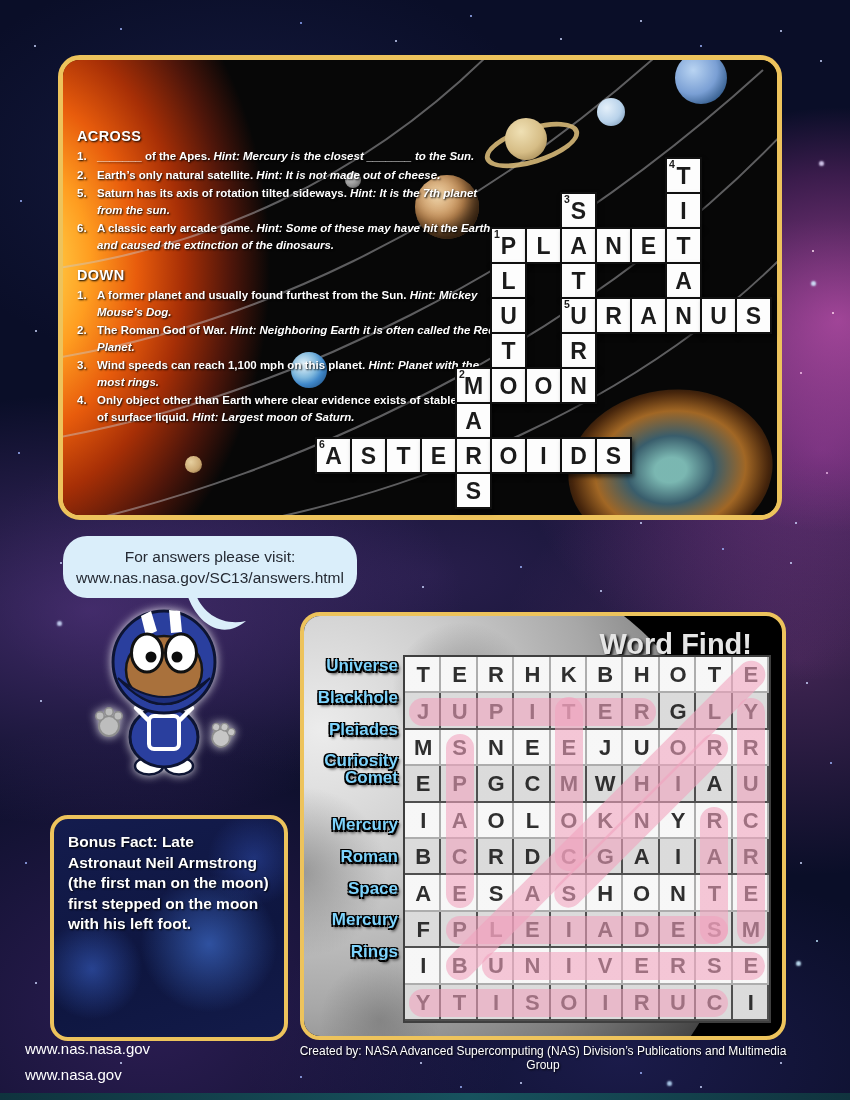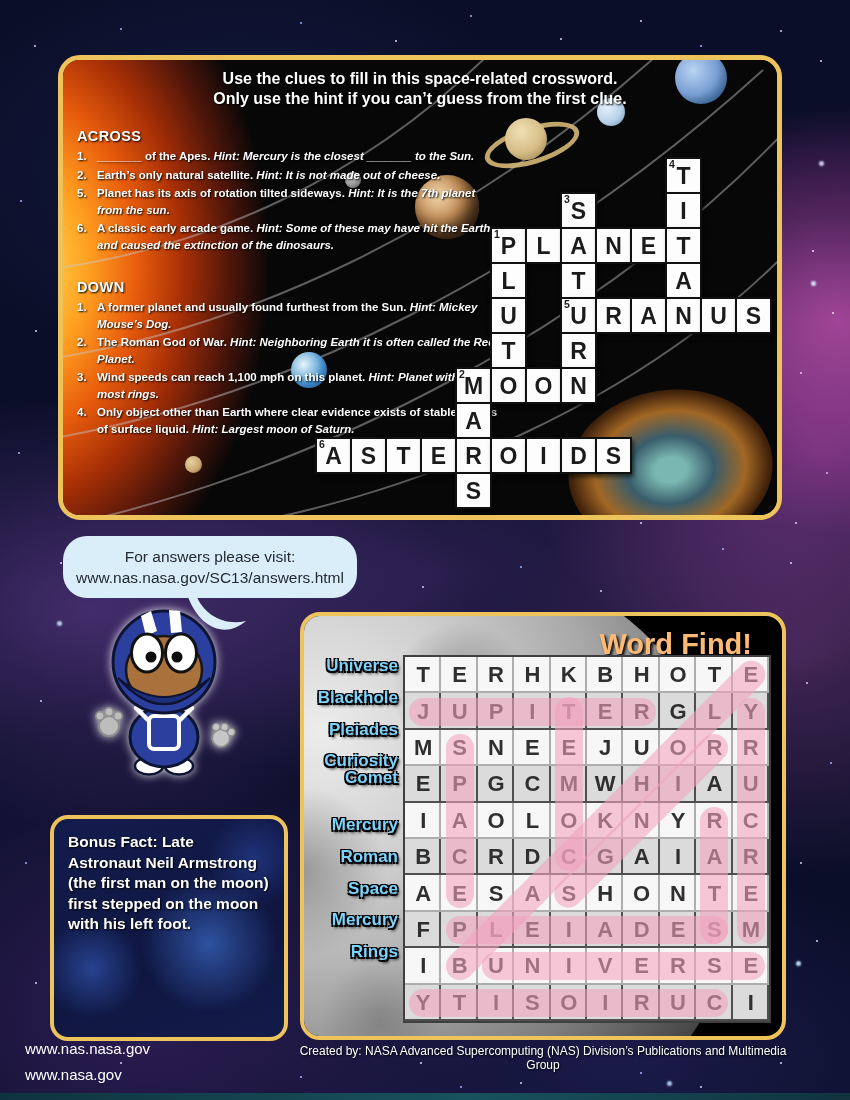--- a/index.html
+++ b/index.html
@@ -51,21 +51,21 @@
     border-radius:50%;transform:rotate(-17deg);}
   .p-uranus{left:534px;top:38px;width:28px;height:28px;background:radial-gradient(circle at 35% 35%,#e4f0fa,#b8d2ea 55%,#6d8cab);}
   .p-neptune{left:612px;top:-8px;width:52px;height:52px;background:radial-gradient(circle at 35% 35%,#b9d4f2,#7a9fd4 50%,#2f5globe,#27507f 85%);background:radial-gradient(circle at 35% 35%,#b9d4f2,#7a9fd4 50%,#27507f 85%);}
   .p-earth{left:228px;top:292px;width:36px;height:36px;background:radial-gradient(circle at 35% 35%,#e8f5fb,#7fb8dd 40%,#3f87c9 60%,#173f6b);}
   .p-venus{left:122px;top:396px;width:17px;height:17px;background:radial-gradient(circle at 35% 35%,#e6cf9f,#c9a670 60%,#6e5430);}
   .orbits{position:absolute;inset:0;}
   .cw-intro{position:absolute;top:9px;left:0;right:0;text-align:center;color:#fff;
     font-size:16px;font-weight:bold;line-height:20px;text-shadow:1px 1px 2px #000;}
   .cw-clues{position:absolute;left:14px;top:68px;width:424px;color:#fff;}
   .clues-head{font-size:14.5px;font-weight:bold;letter-spacing:.4px;text-shadow:1px 1px 2px #000;margin:0 0 4px 0;}
-  .down-head{margin-top:26px;}
+  .down-head{margin-top:14px;}
   .clue{position:relative;padding-left:20px;font-size:11.5px;line-height:16.5px;font-weight:bold;
     text-shadow:1px 1px 2px #000;margin-bottom:2px;}
   .clue-num{position:absolute;left:0;top:0;}
   .clue-hint{font-style:italic;}
   .cw-grid{position:absolute;left:252px;top:97px;width:457px;height:352px;}
   .cw-cell{position:absolute;width:37px;height:37px;box-sizing:border-box;background:#fdfdfd;
     border:2px solid #101010;display:flex;align-items:center;justify-content:center;
     box-shadow:2px 3px 4px rgba(0,0,0,.55);}
   .cw-letter{font-size:23px;font-weight:bold;color:#1b1b1b;line-height:1;margin-top:2px;}
   .cw-num{position:absolute;top:-1px;left:2px;font-size:10.5px;font-weight:bold;color:#1b1b1b;}
@@ -79,21 +79,21 @@
 
   
   .wf-panel{position:absolute;left:300px;top:612px;width:486px;height:428px;box-sizing:border-box;
     border:4px solid #edc35c;border-radius:20px;background:#000;overflow:hidden;}
   .moon{position:absolute;left:-184px;top:-66px;width:624px;height:624px;border-radius:50%;background:
       radial-gradient(circle 70px at 342px 142px, rgba(88,88,88,.55), transparent),
       radial-gradient(circle 85px at 182px 322px, rgba(98,98,98,.5), transparent),
       radial-gradient(circle 55px at 422px 302px, rgba(82,82,82,.45), transparent),
       radial-gradient(circle 60px at 260px 470px, rgba(92,92,92,.4), transparent),
       radial-gradient(circle at 200px 180px, #ececec 0%, #cdcdcd 25%, #a8a8a8 45%, #7d7d7d 62%, #3f3f3f 80%, #101010 97%);}
-  .wf-title{position:absolute;top:12px;right:30px;color:#fdba74;font-size:29px;font-weight:bold;text-shadow:2px 2px 3px #000;}
+  .wf-title{position:absolute;top:12px;right:30px;color:#e5e5e5;font-size:29px;font-weight:bold;text-shadow:2px 2px 3px #000;}
   .wf-word{position:absolute;left:2px;width:92px;text-align:right;color:#7dd3fc;font-weight:bold;font-size:17px;
     text-shadow:-1.5px -1.5px 0 #000,1.5px -1.5px 0 #000,-1.5px 1.5px 0 #000,1.5px 1.5px 0 #000,2px 3px 3px rgba(0,0,0,.85);}
   .wf-grid{position:absolute;left:99px;top:39px;width:368px;height:368px;box-sizing:border-box;
     border:2px solid #3f3f3f;background-image:
       repeating-linear-gradient(to bottom, rgba(255,255,255,.55) 0 36.4px, rgba(110,110,110,.14) 36.4px 72.8px),
       repeating-linear-gradient(to right, transparent 0 34.4px, #4a4a4a 34.4px 36.4px),
       repeating-linear-gradient(to bottom, transparent 0 34.4px, #4a4a4a 34.4px 36.4px);
     background-color:#ededed;}
   .wf-letter{position:absolute;transform:translate(-50%,-50%);font-size:22px;font-weight:bold;color:#2f2f2f;z-index:2;}
   .wf-cap{position:absolute;background:#f2a2bd;opacity:.58;z-index:3;pointer-events:none;}
@@ -136,31 +136,27 @@
       <div class="planet p-mercury"></div>
       <div class="planet p-jupiter"></div>
       <div class="p-saturn-ring"></div>
       <div class="planet p-saturn"></div>
       <div class="planet p-uranus"></div>
       <div class="planet p-neptune"></div>
       <div class="planet p-earth"></div>
       <div class="planet p-venus"></div>
     </div>
 
-    <div class="cw-intro">
-      <span>Use the clues to fill in this space-related crossword.</span><br>
-      <span>Only use the hint if you can’t guess from the first clue.</span>
-    </div>
 
     <div class="cw-clues">
       <div class="clues-head">ACROSS</div>
       <div id="across-list">
           <div class="clue"><span class="clue-num">1.</span><span>_______ of the Apes. </span><span class="clue-hint">Hint: Mercury is the closest _______ to the Sun.</span></div>
           <div class="clue"><span class="clue-num">2.</span><span>Earth’s only natural satellite. </span><span class="clue-hint">Hint: It is not made out of cheese.</span></div>
-          <div class="clue"><span class="clue-num">5.</span><span>Planet has its axis of rotation tilted sideways. </span><span class="clue-hint">Hint: It is the 7th planet from the sun.</span></div>
+          <div class="clue"><span class="clue-num">5.</span><span>Saturn has its axis of rotation tilted sideways. </span><span class="clue-hint">Hint: It is the 7th planet from the sun.</span></div>
           <div class="clue"><span class="clue-num">6.</span><span>A classic early arcade game. </span><span class="clue-hint">Hint: Some of these may have hit the Earth and caused the extinction of the dinosaurs.</span></div>
         </div>
       <div class="clues-head down-head">DOWN</div>
       <div id="down-list">
           <div class="clue"><span class="clue-num">1.</span><span>A former planet and usually found furthest from the Sun. </span><span class="clue-hint">Hint: Mickey Mouse’s Dog.</span></div>
           <div class="clue"><span class="clue-num">2.</span><span>The Roman God of War. </span><span class="clue-hint">Hint: Neighboring Earth it is often called the Red Planet.</span></div>
           <div class="clue"><span class="clue-num">3.</span><span>Wind speeds can reach 1,100 mph on this planet. </span><span class="clue-hint">Hint: Planet with the most rings.</span></div>
           <div class="clue"><span class="clue-num">4.</span><span>Only object other than Earth where clear evidence exists of stable bodies of surface liquid. </span><span class="clue-hint">Hint: Largest moon of Saturn.</span></div>
         </div>
     </div>

